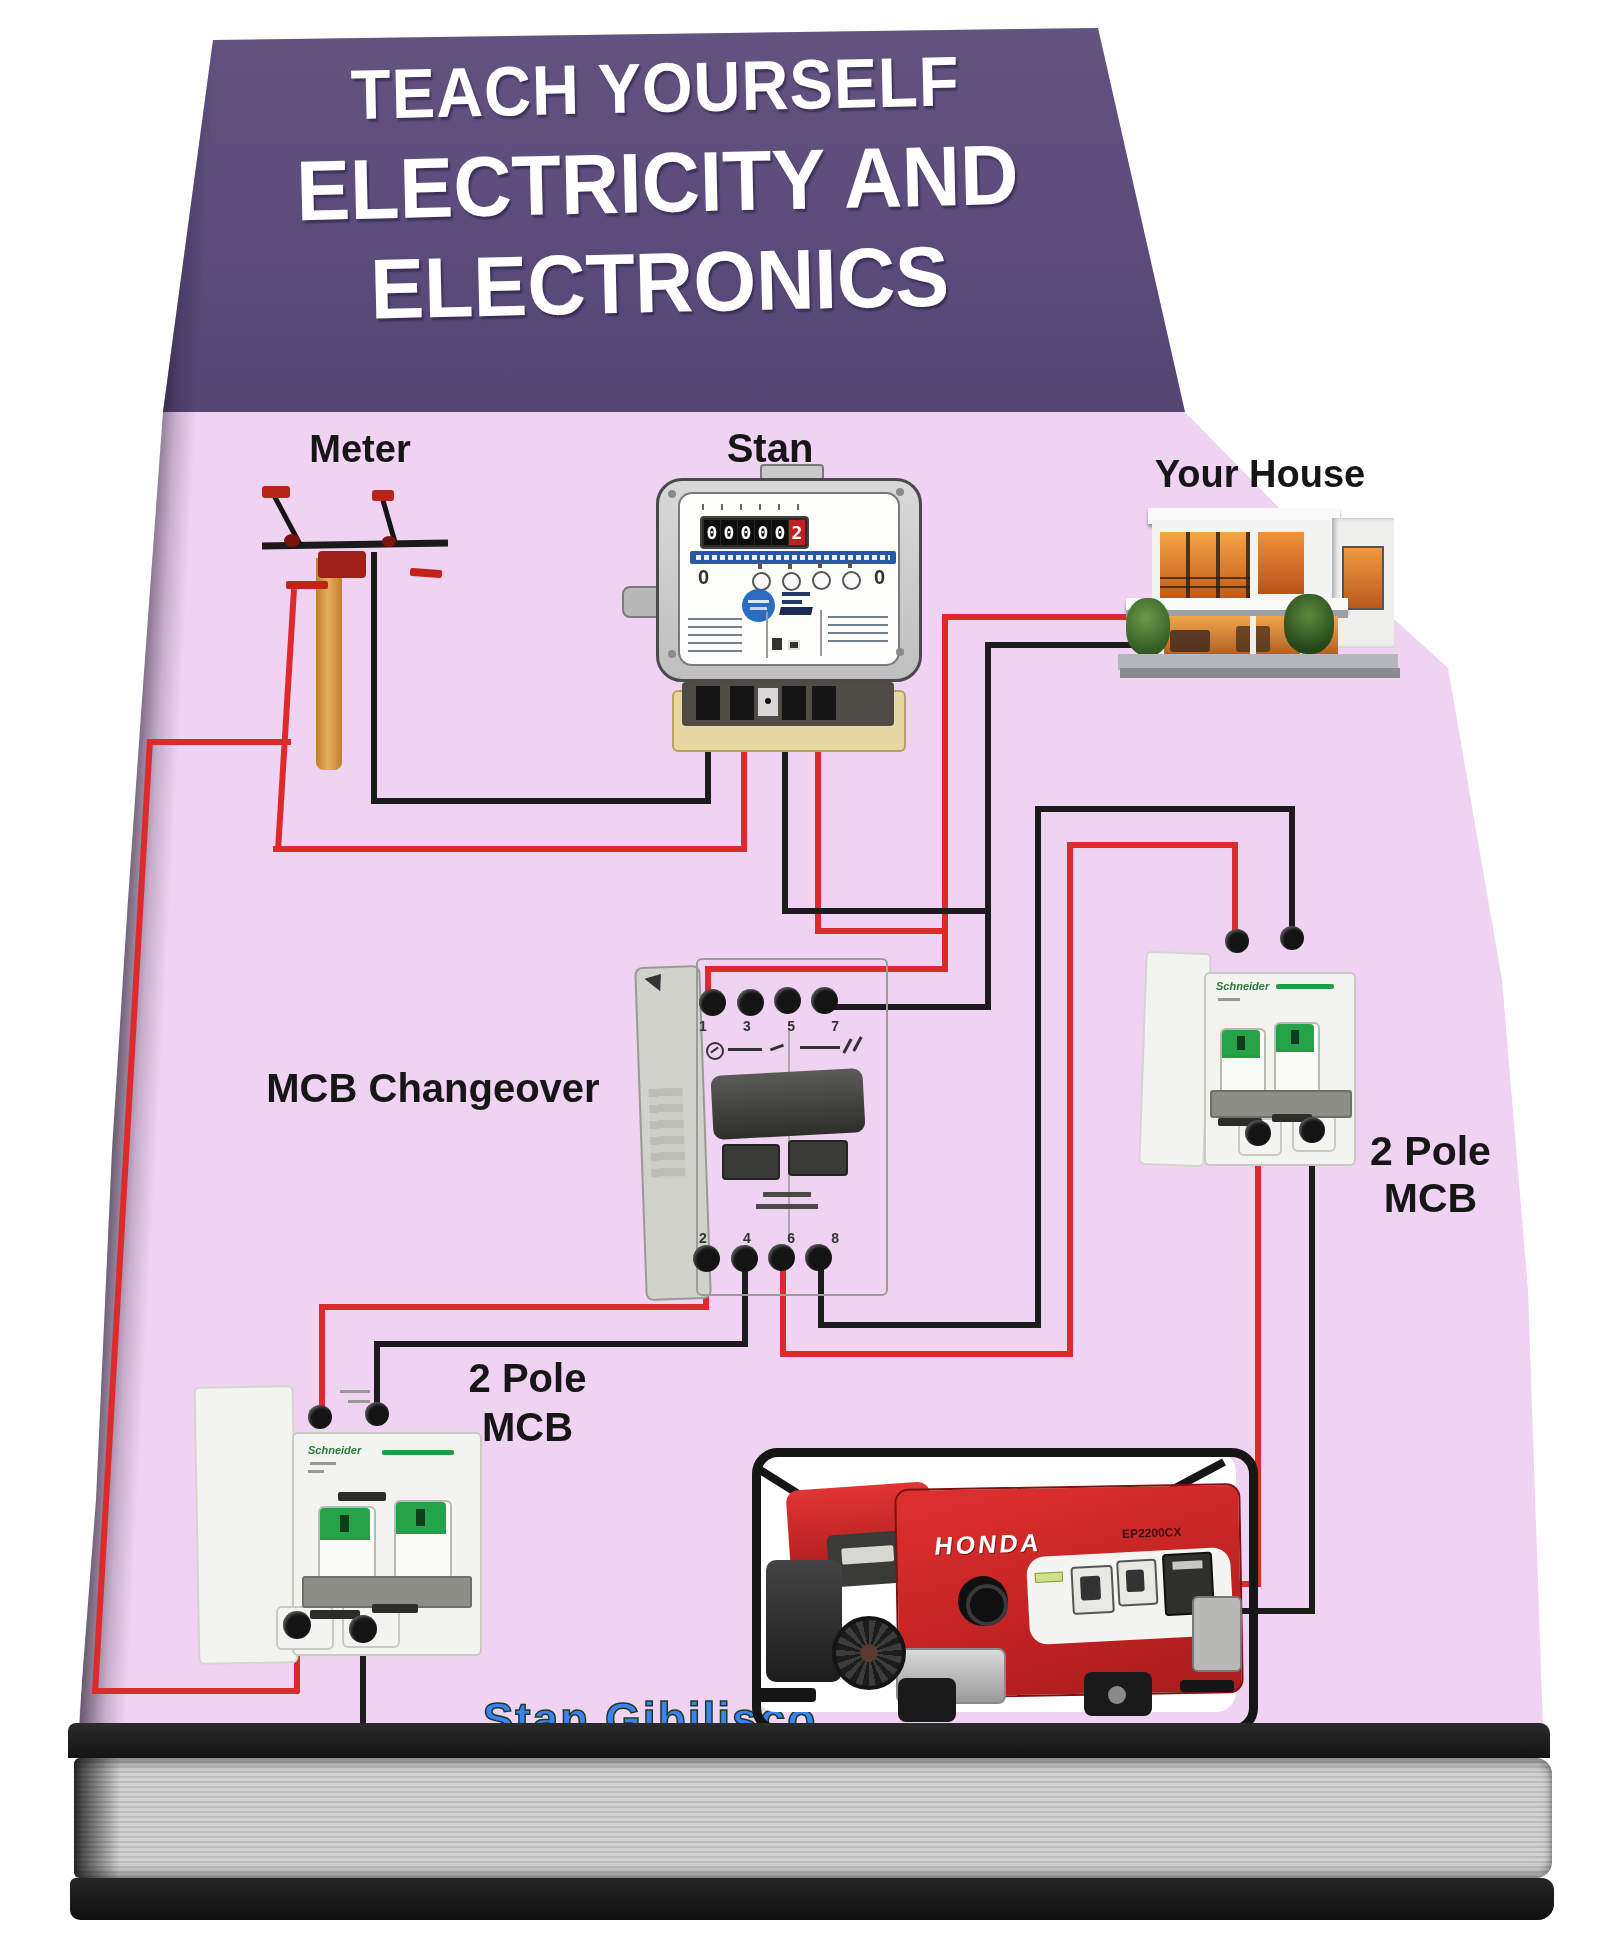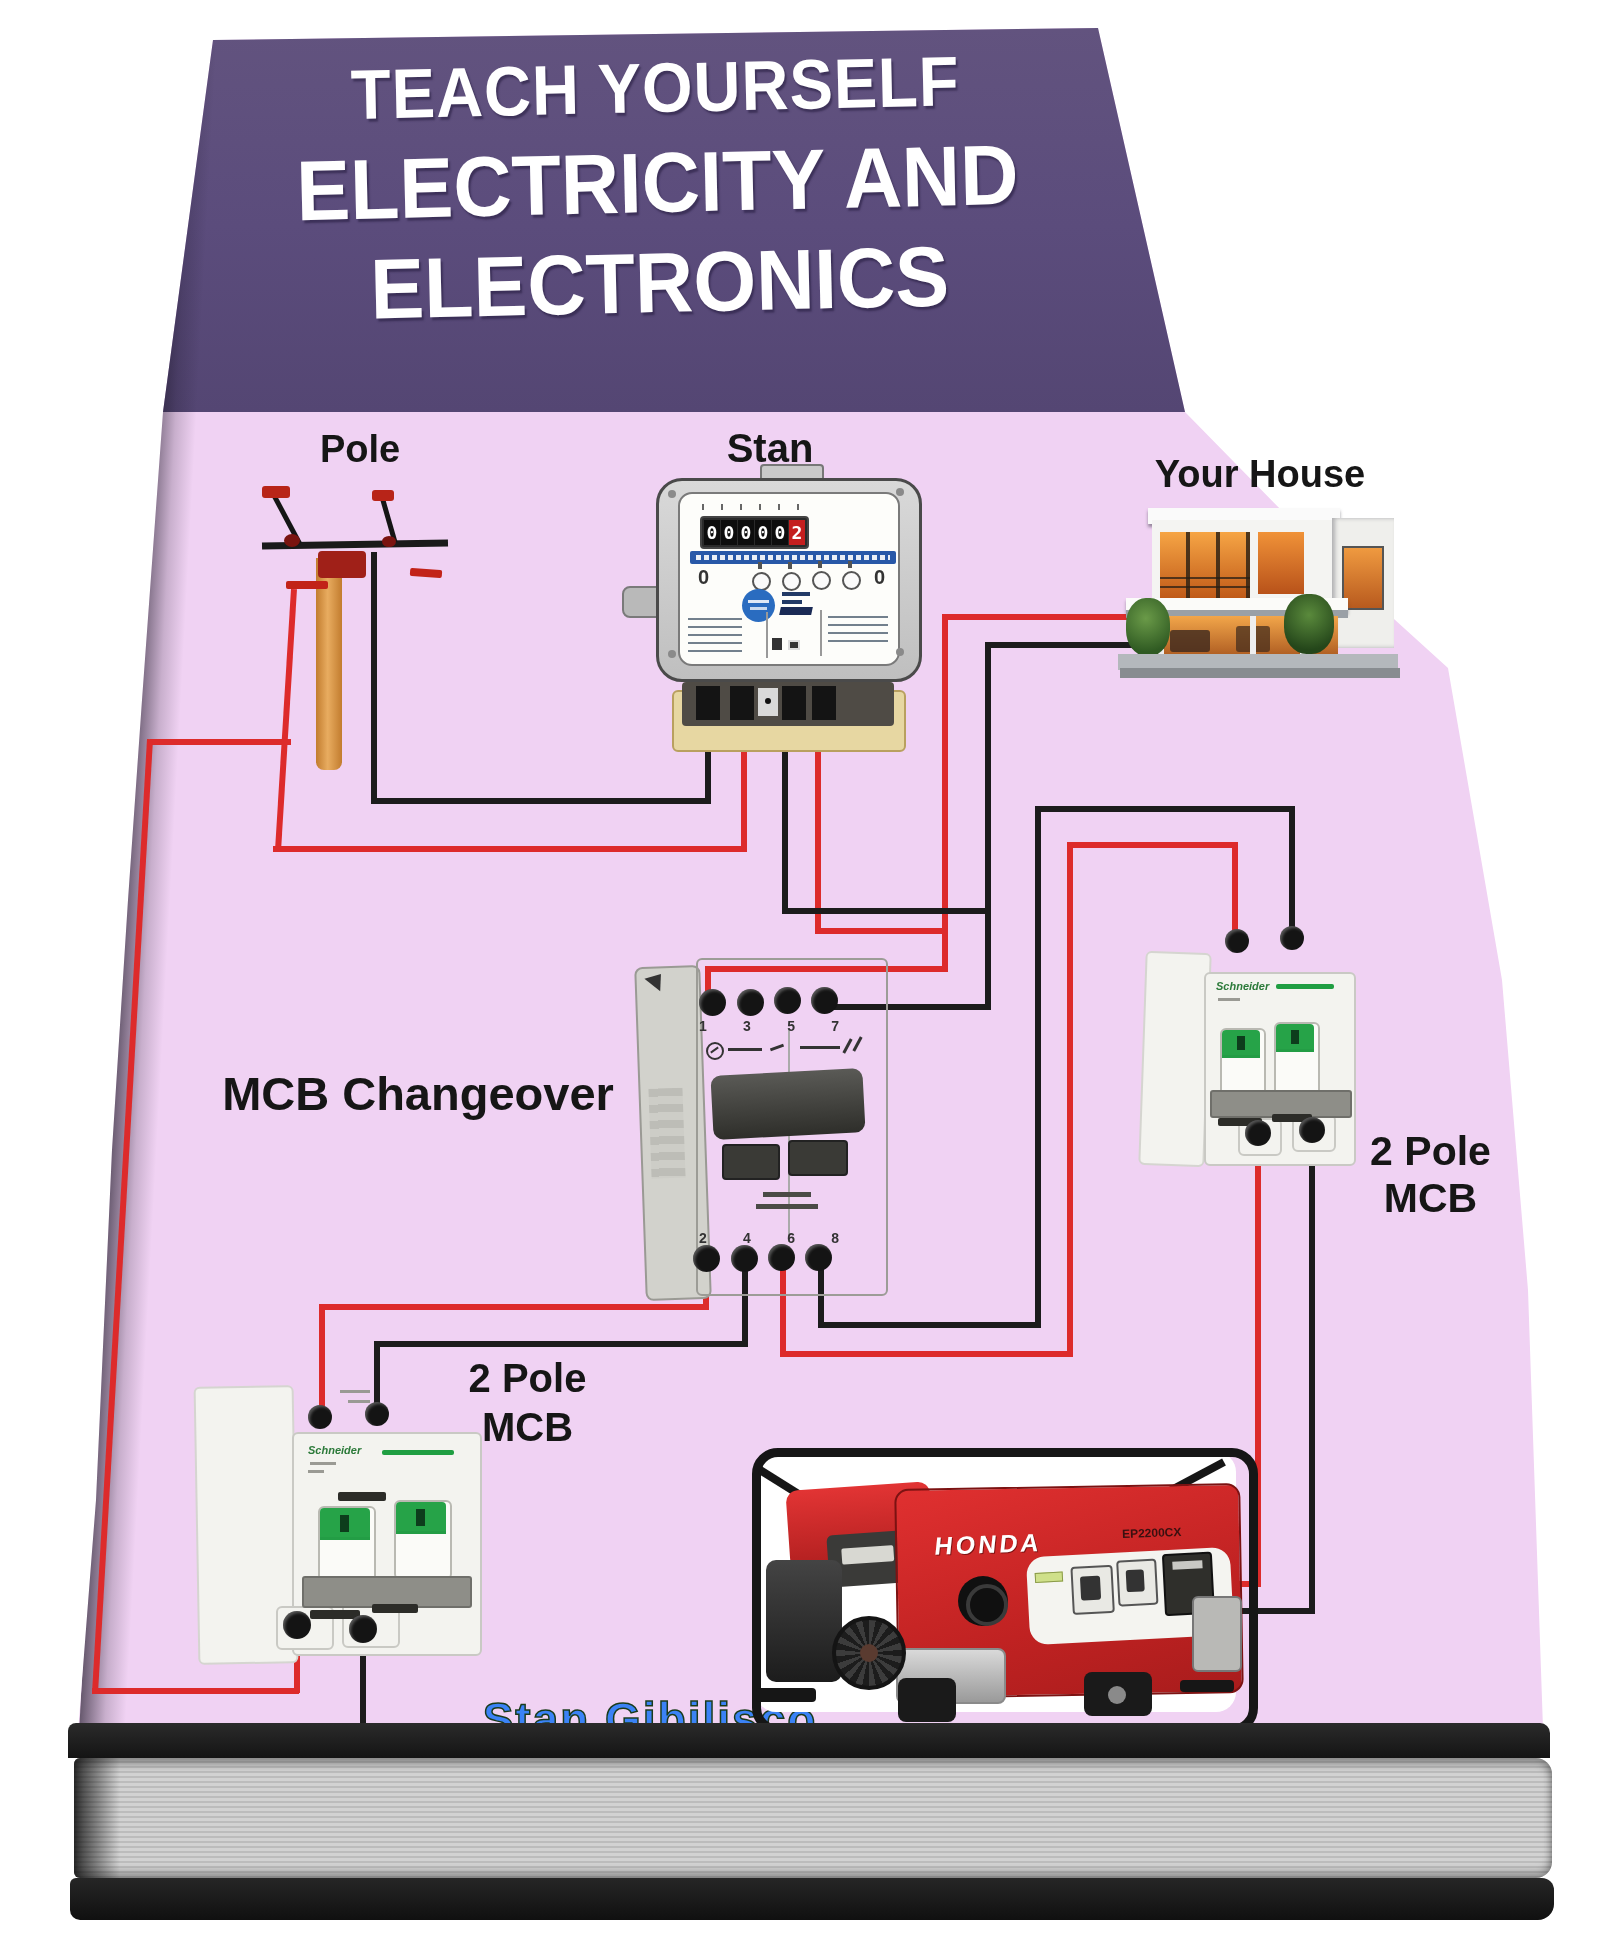--- a/index.html
+++ b/index.html
@@ -60,24 +60,24 @@
     <div id="band"></div>
     <div id="spine"></div>
   </div>
 
   <div id="title">
     <span class="t1">TEACH YOURSELF</span>
     <span class="t2">ELECTRICITY AND</span>
     <span class="t3">ELECTRONICS</span>
   </div>
 
-  <div class="lbl" style="left:270px;top:428px;width:180px;font-size:38px;">Pole</div>
+  <div class="lbl" style="left:270px;top:428px;width:180px;font-size:38px;">Meter</div>
   <div class="lbl" style="left:660px;top:426px;width:220px;font-size:40px;">Stan</div>
   <div class="lbl" style="left:1115px;top:453px;width:290px;font-size:38px;">Your House</div>
-  <div class="lbl" style="left:198px;top:1066px;width:440px;font-size:47px;">MCB Changeover</div>
+  <div class="lbl" style="left:213px;top:1066px;width:440px;font-size:40px;">MCB Changeover</div>
   <div class="lbl" style="left:420px;top:1354px;width:215px;font-size:40px;line-height:49px;">
     <span>2 Pole</span><br>
     <span>MCB</span>
   </div>
   <div class="lbl" style="left:1328px;top:1128px;width:205px;font-size:41px;line-height:47px;">
     <span>2 Pole</span><br>
     <span>MCB</span>
   </div>
 
   <div class="wr" style="left:291px;top:589px;width:6px;height:262px;transform:rotate(3.5deg);transform-origin:top left;"></div>

